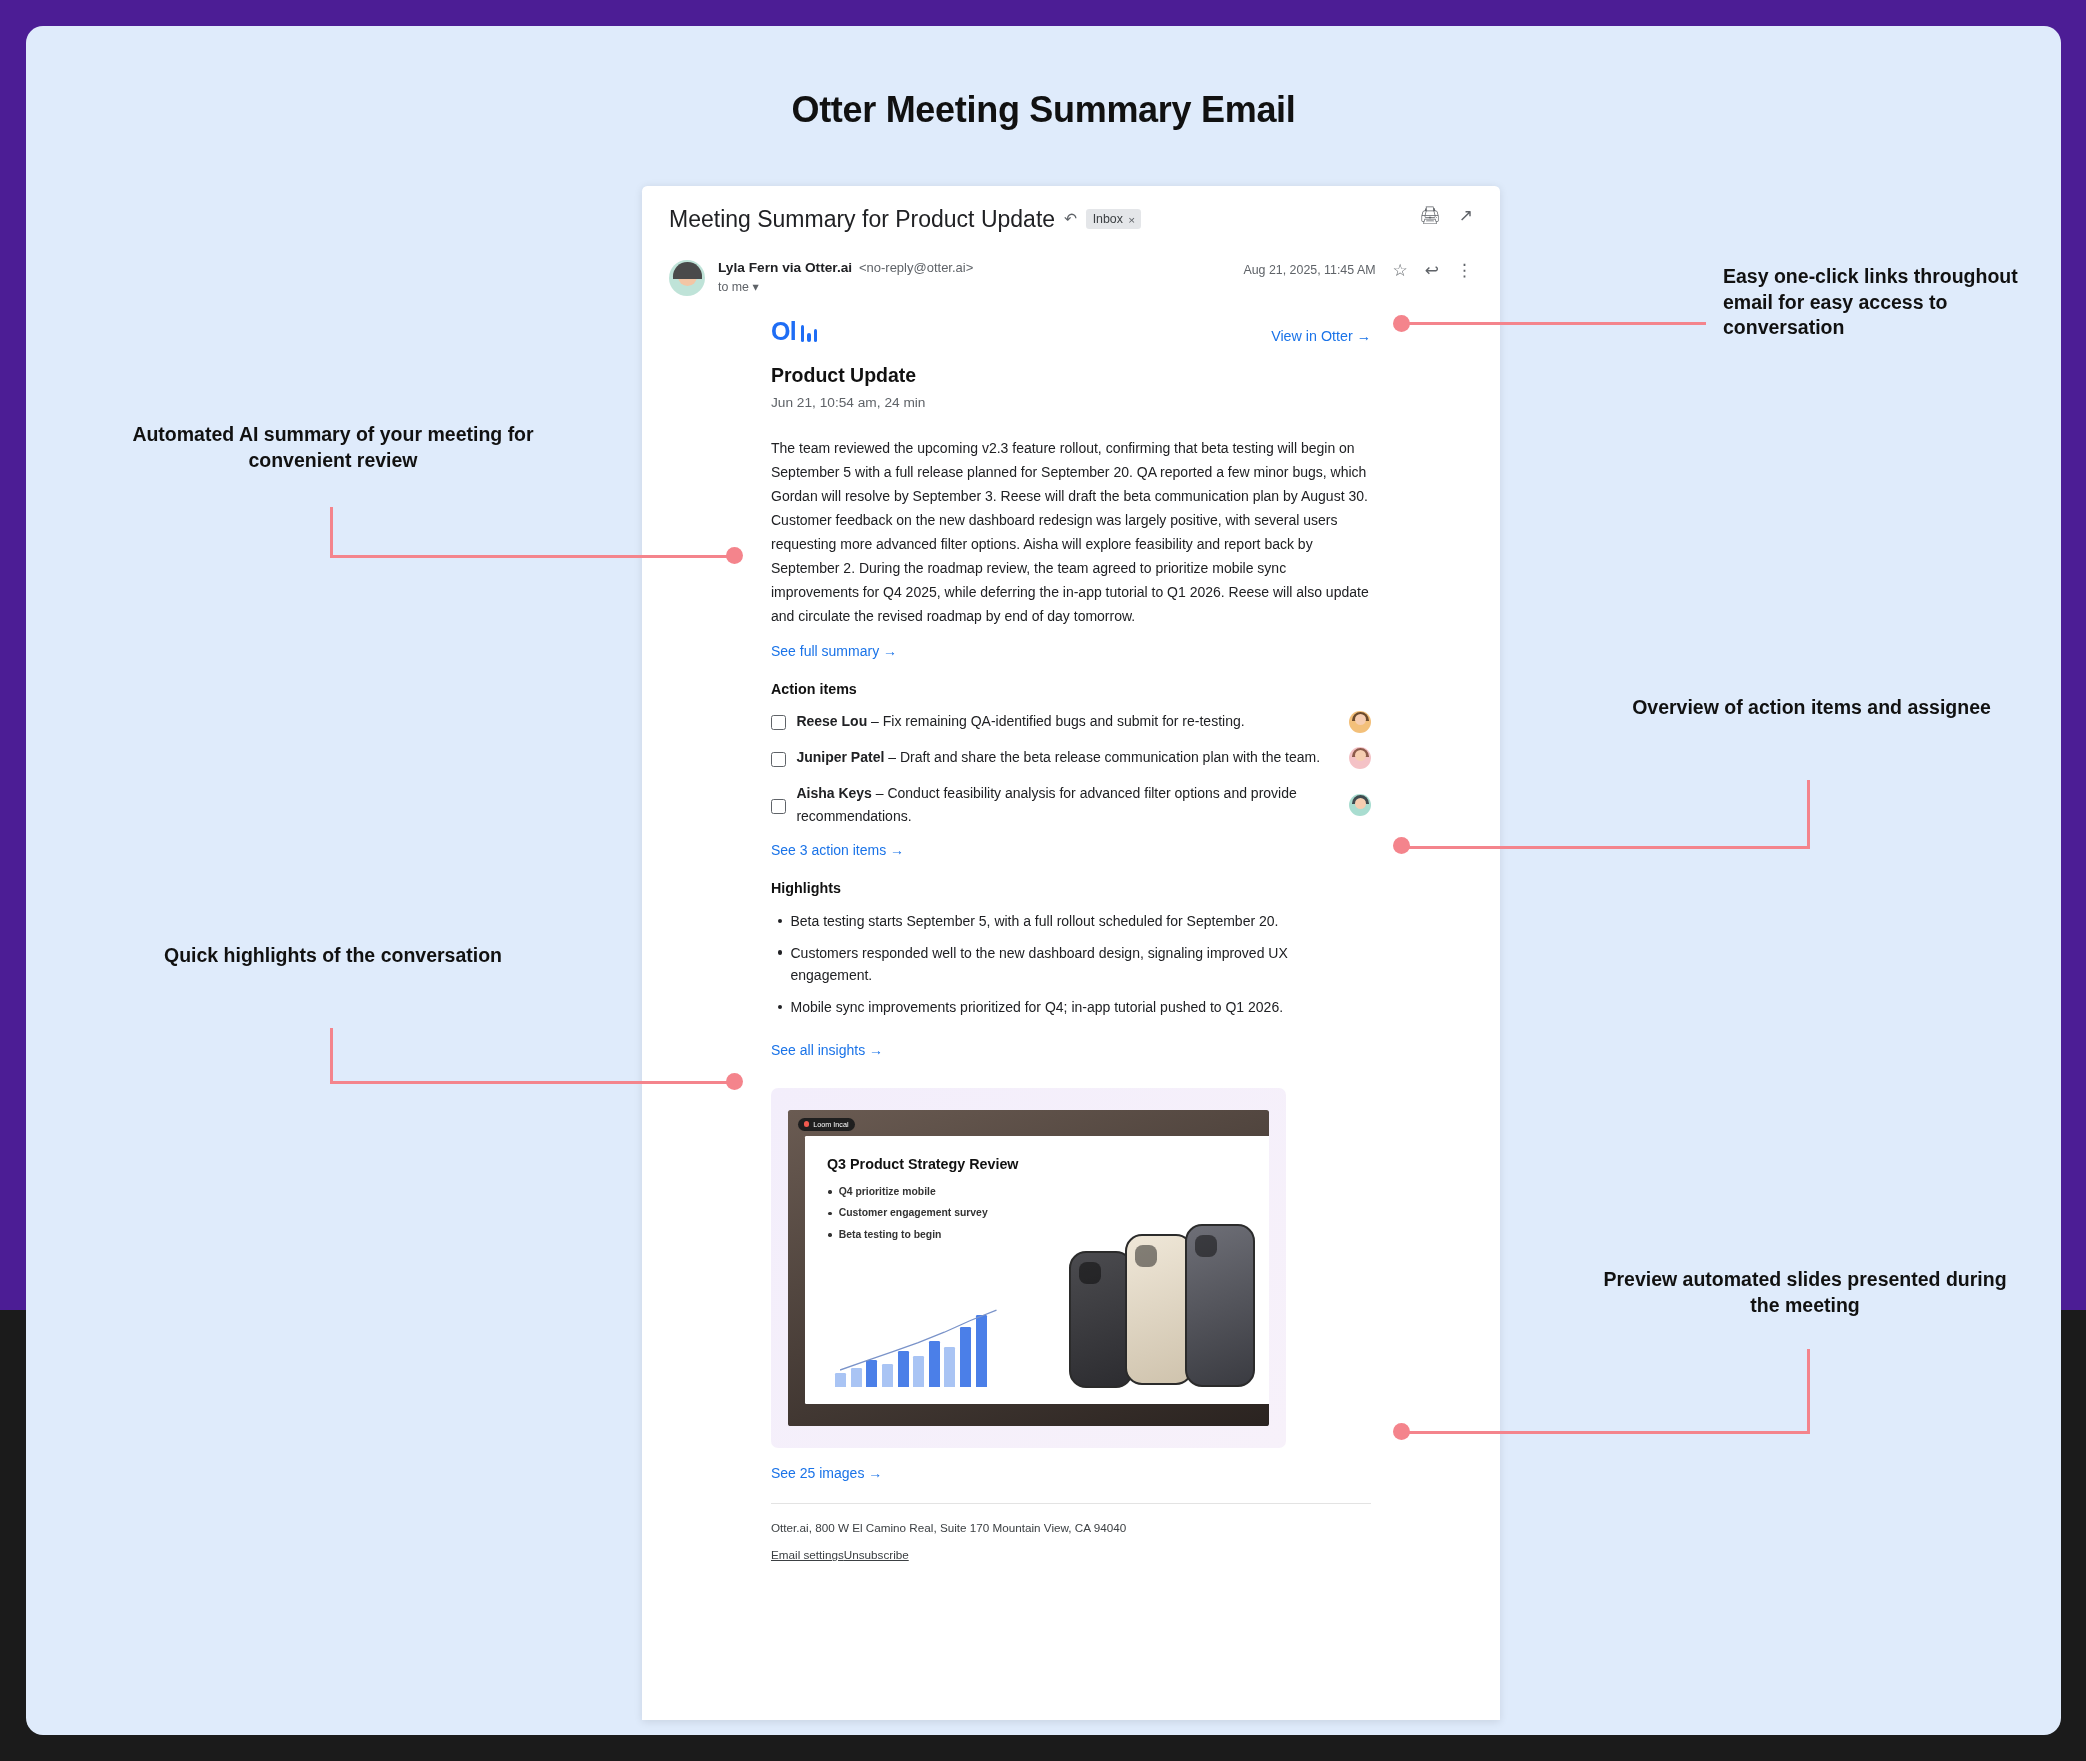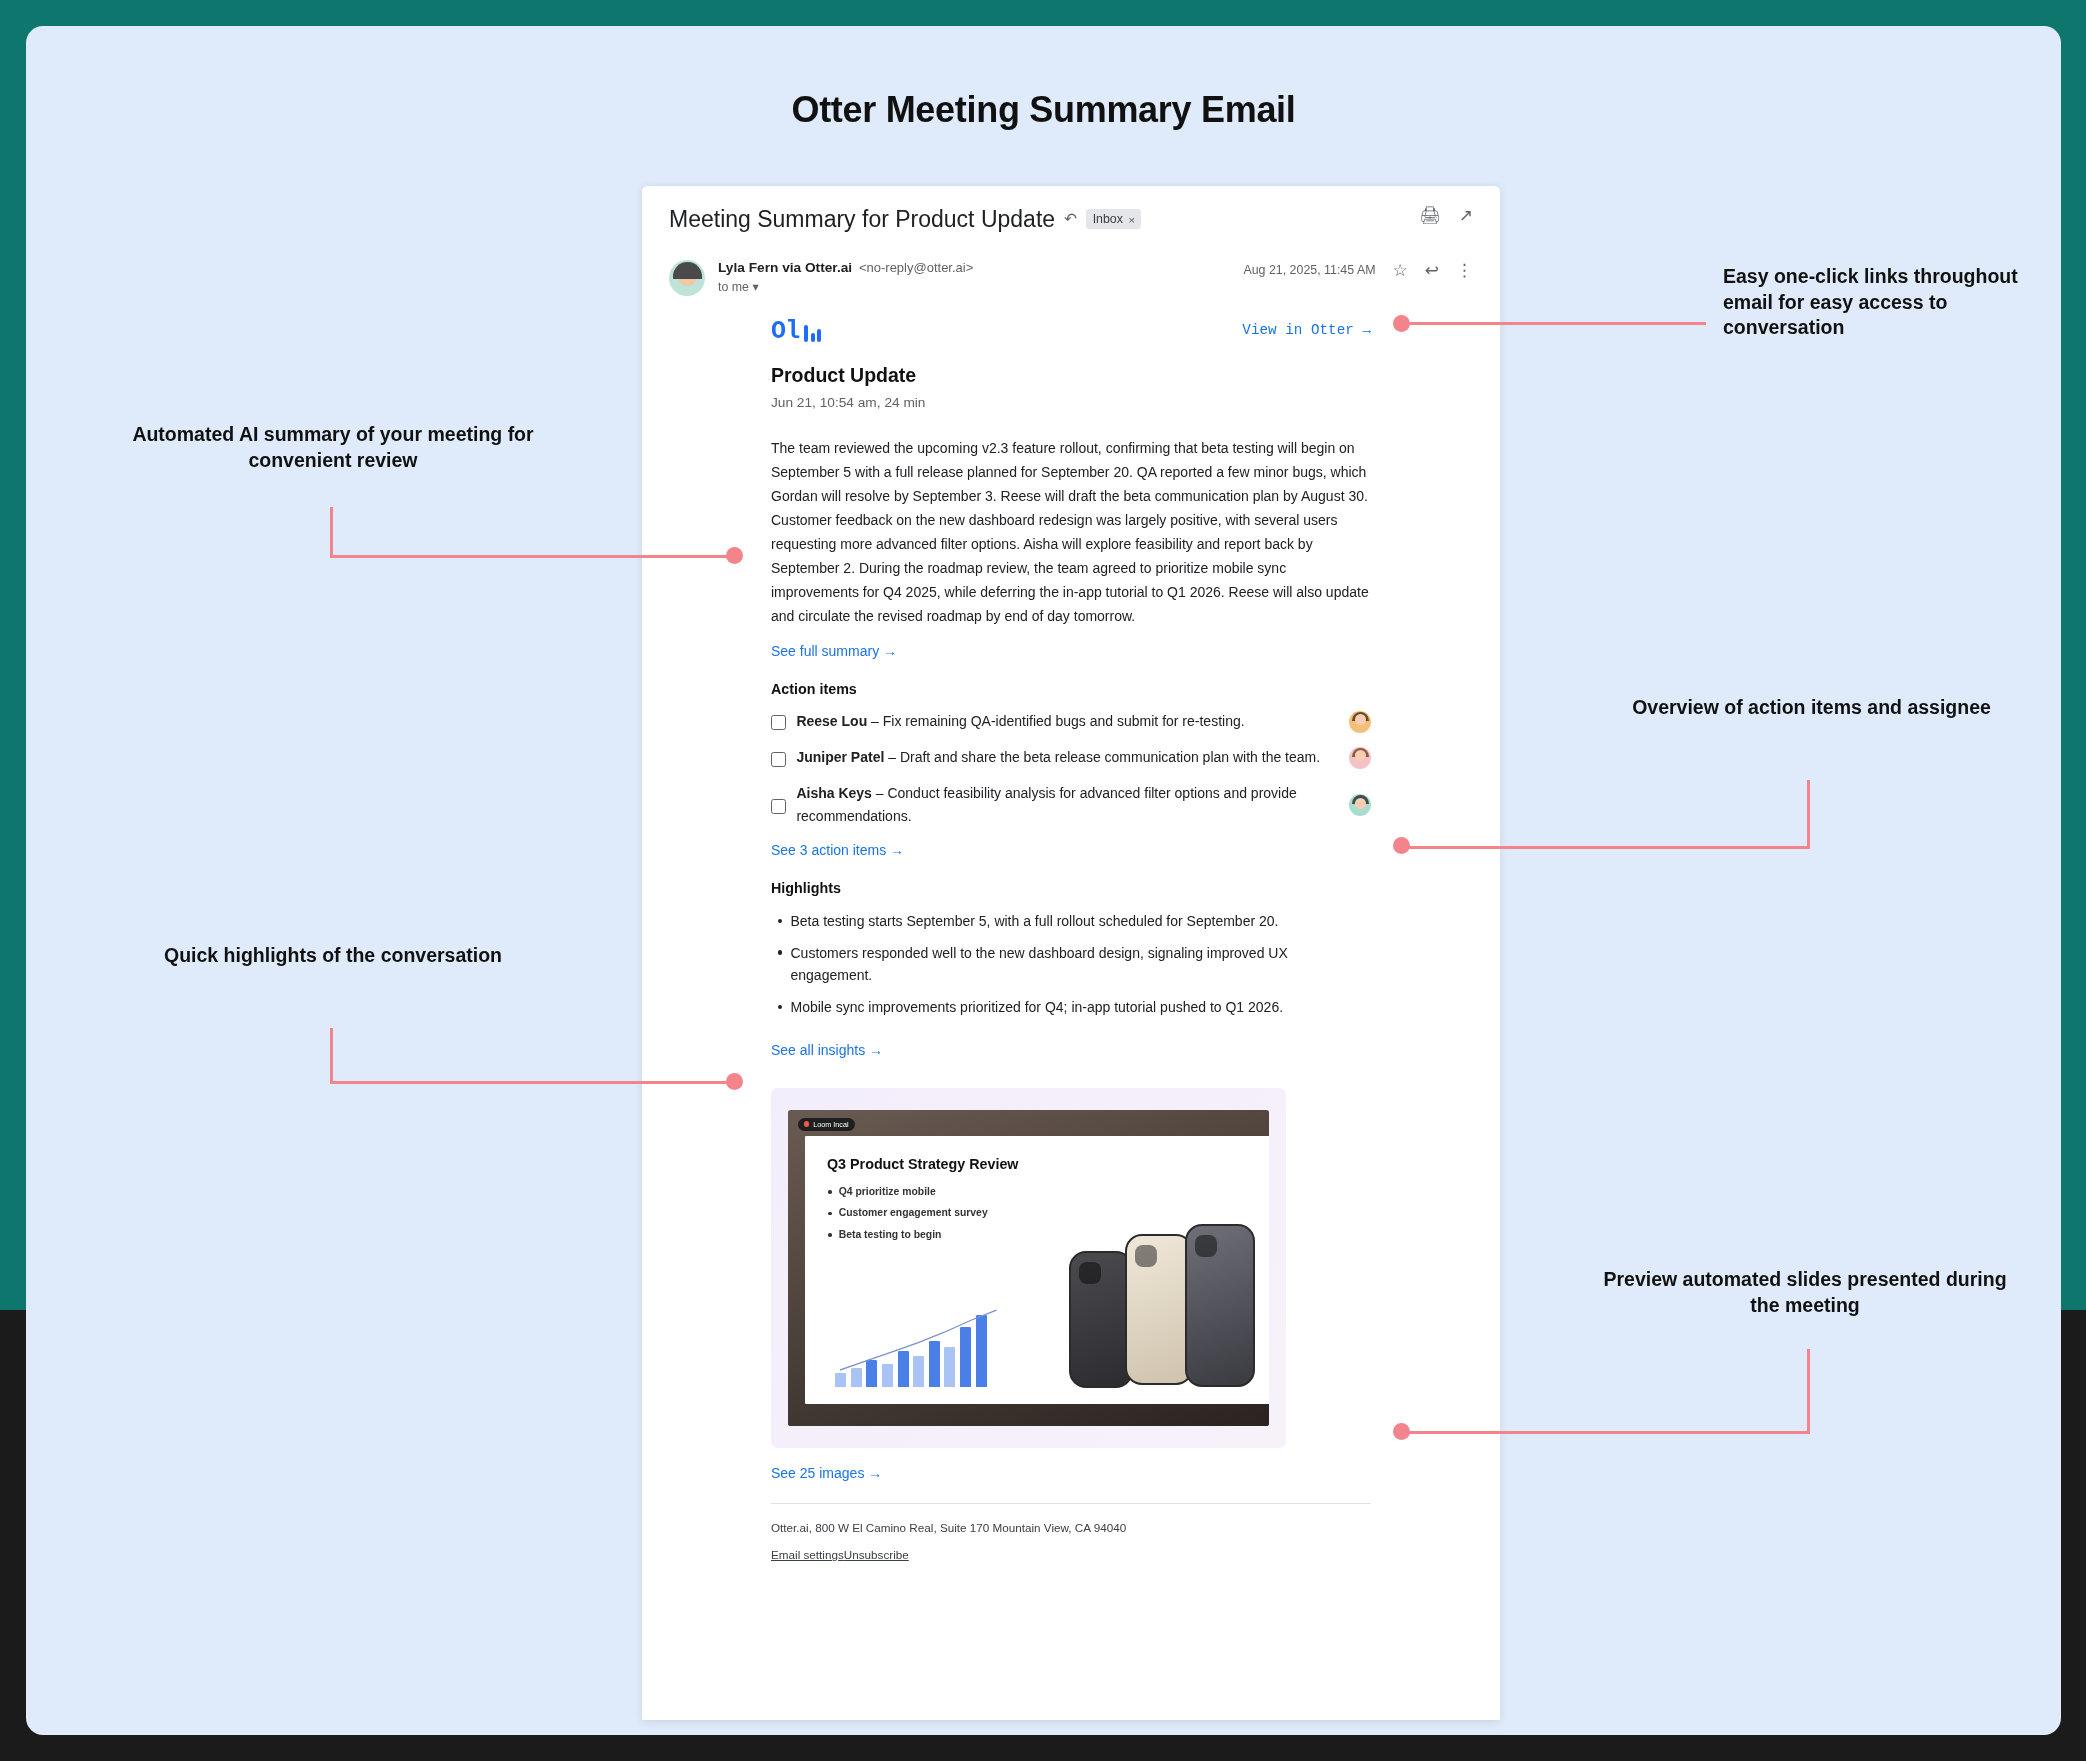--- a/index.html
+++ b/index.html
@@ -6,21 +6,21 @@
   html, body {
     width: 2087px;
     height: 1761px;
     background: #1b1b1b;
     font-family: "Liberation Sans", sans-serif;
   }
   .page {
     position: relative;
     width: 2087px;
     height: 1310px;
-    background: #0f766e;
+    background: #4c1d95;
     padding: 26px;
   }
   .canvas {
     position: relative;
     width: 2035px;
     height: 1709px;
     background: #dfebfb;
     border-radius: 17px;
     overflow: hidden;
   }
@@ -126,21 +126,21 @@
     top: 15.6px;
     display: flex;
     align-items: center;
     gap: 17px;
     color: #5f6368;
   }
   .meta-date { font-size: 12.4px; color: #5f6368; }
 
   
   .mail-body { padding: 26px 129px 0 129px; }
-  .brand-row { display: flex; align-items: flex-start; justify-content: space-between; font-family: Liberation Mono, monospace; }
+  .brand-row { display: flex; align-items: flex-end; justify-content: space-between; }
   .otter-logo { display:flex; align-items:flex-end; gap:2px; height: 22px; }
   .otter-logo .ltr {
     font-size: 25px; font-weight: bold; color: #1e6df5; letter-spacing:-0.7px; line-height: 1;
   }
   .bars { display:flex; align-items:flex-end; gap:2.6px; margin-left:2.6px; margin-bottom: 2px;}
   .bars i { display:block; width:3.9px; background:#1e6df5; border-radius:2px; }
   .view-link { color: #1a73e8; font-size: 14.3px; text-decoration: none; }
 
   .doc-title { font-size: 19.5px; font-weight: bold; color: #111; margin-top: 19.5px; }
   .doc-sub { font-size: 13.7px; color: #5f6368; margin-top: 7.8px; }

